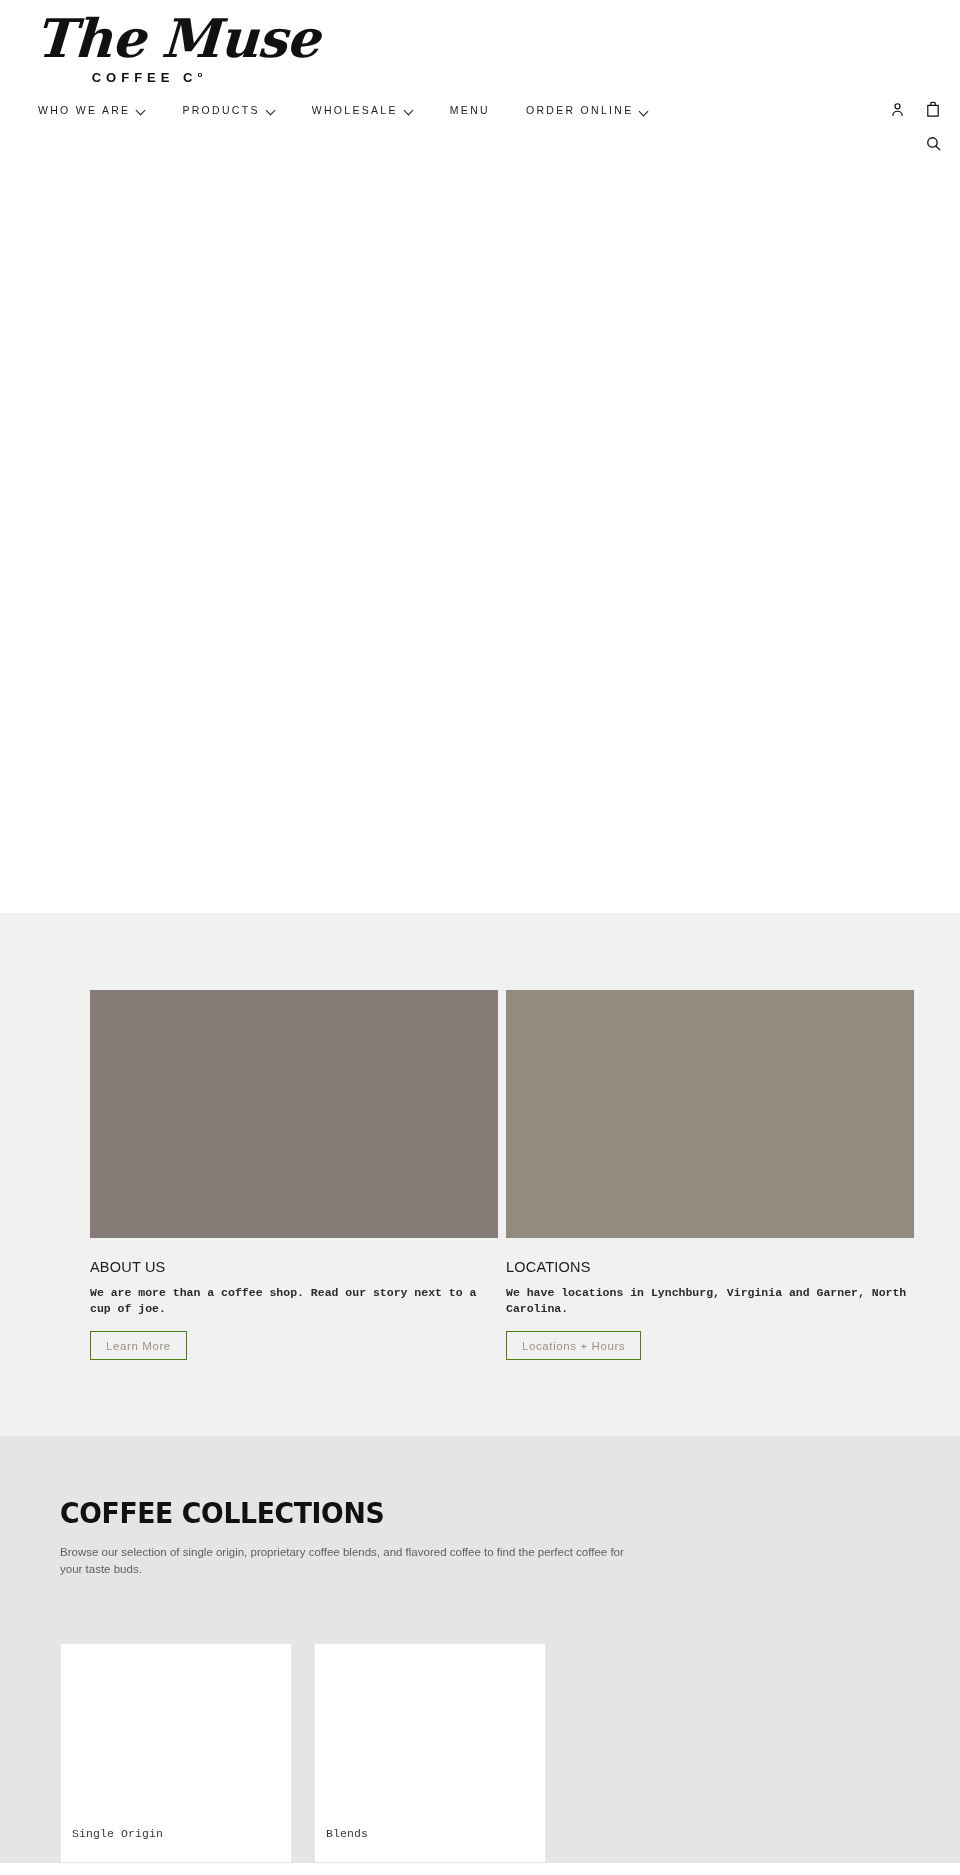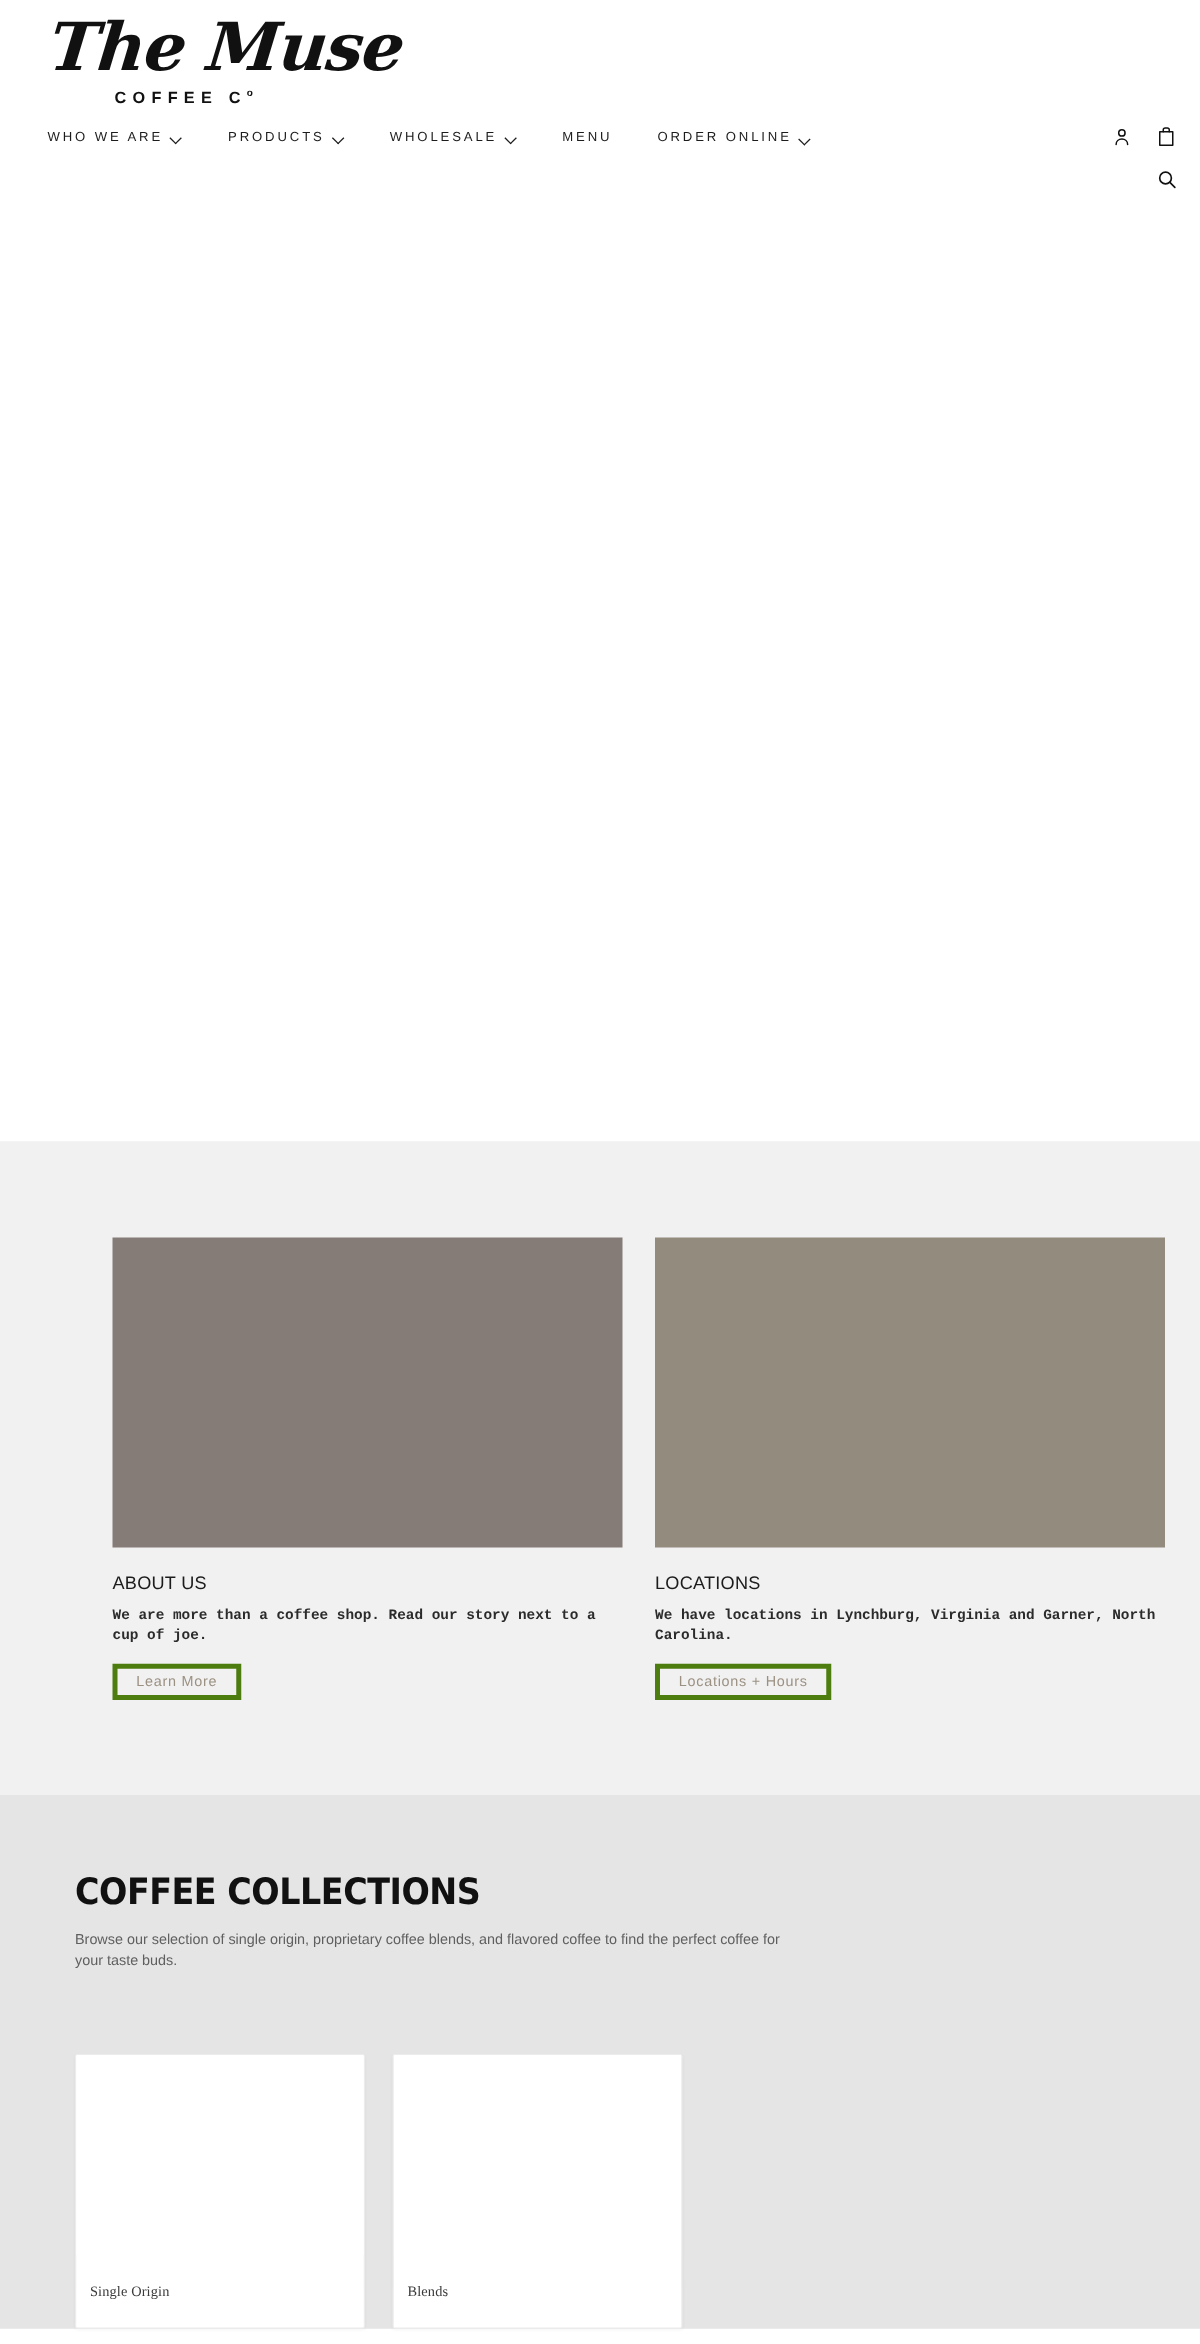--- a/index.html
+++ b/index.html
@@ -145,21 +145,21 @@
   .promo-section {
     width: 960px;
     background: #f1f1f1;
     padding: 77px 0 76px 0;
   }
 
   .promo-row {
     display: flex;
     width: 780px;
     margin: 0 auto;
-    gap: 26px;
+    gap: 8px;
   }
 
   .promo-card {
     width: 408px;
     display: flex;
     flex-direction: column;
   }
 
   .promo-img {
     width: 408px;
@@ -187,21 +187,21 @@
   }
 
   .promo-btn {
     margin-top: 14px;
     display: inline-flex;
     align-items: center;
     justify-content: center;
     align-self: flex-start;
     height: 29px;
     padding: 0 15px;
-    border: 4px solid #4d7c0f;
+    border: 1px solid #4d7c0f;
     background: transparent;
     font-family: "Liberation Sans", sans-serif;
     font-size: 11.5px;
     letter-spacing: 0.6px;
     color: #9b9183;
     cursor: pointer;
     white-space: nowrap;
   }
 
   
@@ -259,21 +259,21 @@
   .collection-thumb {
     width: 100%;
     height: 160px;
     background: #ffffff;
   }
 
   .collection-label {
     position: absolute;
     left: 11px;
     bottom: 22px;
-    font-family: Liberation Serif, serif;
+    font-family: Liberation Mono, monospace;
     font-size: 11.5px;
     color: #3b3b3b;
     letter-spacing: 0.1px;
   }
 </style>
 </head>
 <body>
 
 <header class="site-header">
 

